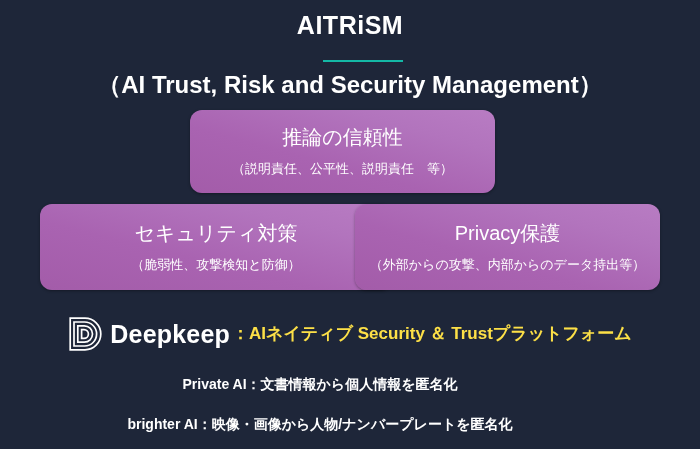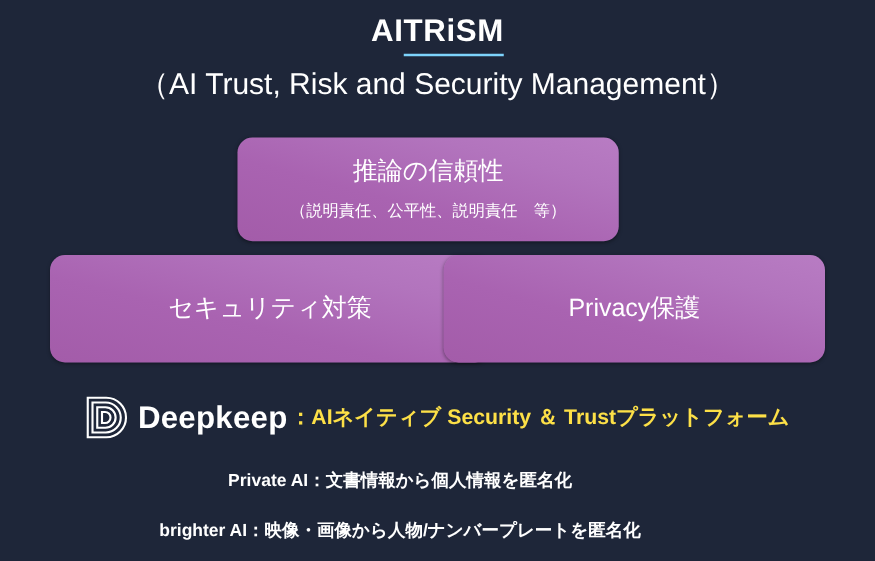--- a/index.html
+++ b/index.html
@@ -38,26 +38,26 @@
     letter-spacing: 0.5px;
     line-height: 34px;
     color: #ffffff;
     white-space: nowrap;
   }
   .title-main .plain {
     display: inline-block;
   }
   .title-main .underlined {
     display: inline-block;
-    border-bottom: 2px solid #7dd3fc;
-    padding-bottom: 1px;
+    border-bottom: 2px solid #14b8a6;
+    padding-bottom: 18px;
   }
   .title-sub {
     font-size: 24px;
-    font-weight: normal;
+    font-weight: bold;
     line-height: 34px;
     margin-top: 6px;
     color: #ffffff;
     white-space: nowrap;
   }
 
   
   .pillar {
     position: absolute;
     border-radius: 12px;
@@ -165,24 +165,26 @@
     <div class="title-sub">（AI Trust, Risk and Security Management）</div>
   </div>
 
   <div class="pillar" id="pillar-top">
     <div class="p-title">推論の信頼性</div>
     <div class="p-sub">（説明責任、公平性、説明責任　等）</div>
   </div>
 
   <div class="pillar" id="pillar-left">
     <div class="p-title">セキュリティ対策</div>
+    <div class="p-sub">（脆弱性、攻撃検知と防御）</div>
   </div>
 
   <div class="pillar" id="pillar-right">
     <div class="p-title">Privacy保護</div>
+    <div class="p-sub">（外部からの攻撃、内部からのデータ持出等）</div>
   </div>
 
   <div class="brand-row">
     <svg class="brand-logo" viewBox="0 0 34 36" aria-hidden="true">
 
       <path d="M2.2 2.2 H17.0 A15.8 15.8 0 0 1 17.0 33.8 H2.2 Z" fill="none" stroke="#ffffff" stroke-width="1.7"></path>
 
       <path d="M6.0 6.0 H16.6 A11.9 11.9 0 0 1 16.6 30.0 H6.0 Z" fill="none" stroke="#ffffff" stroke-width="1.7"></path>
 
       <path d="M9.8 9.8 H16.3 A8.1 8.1 0 0 1 16.3 26.2 H9.8 Z" fill="none" stroke="#ffffff" stroke-width="1.7"></path>

